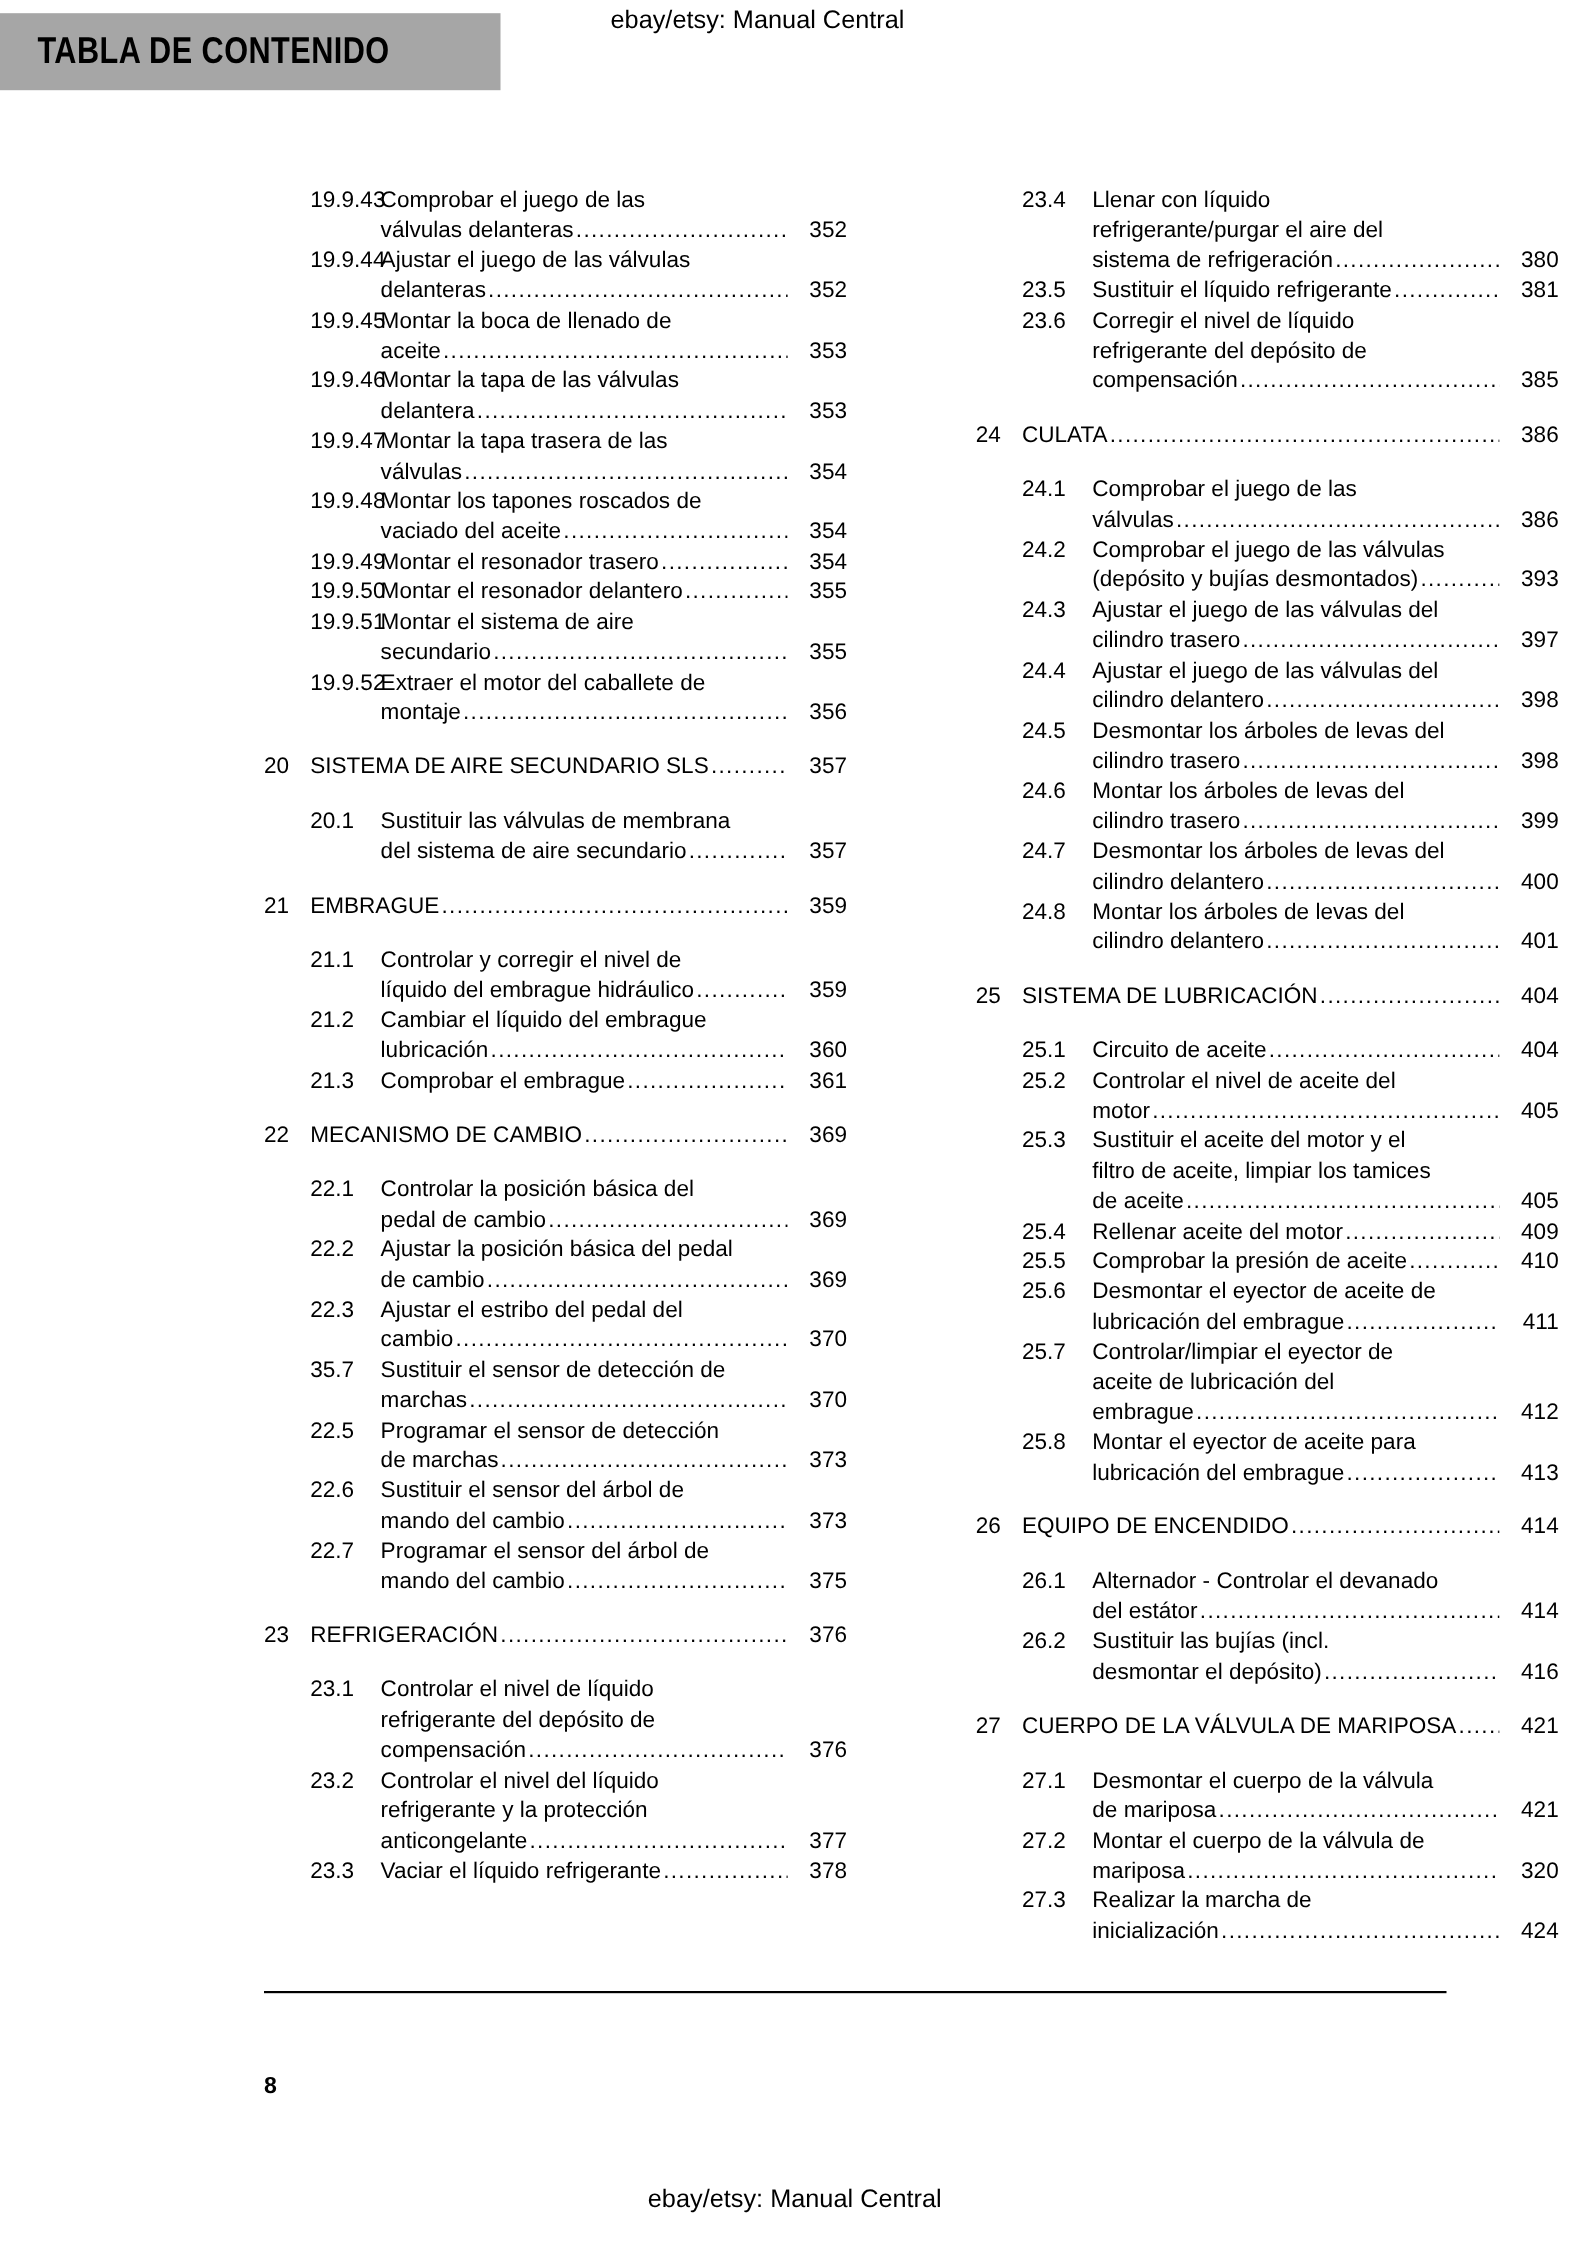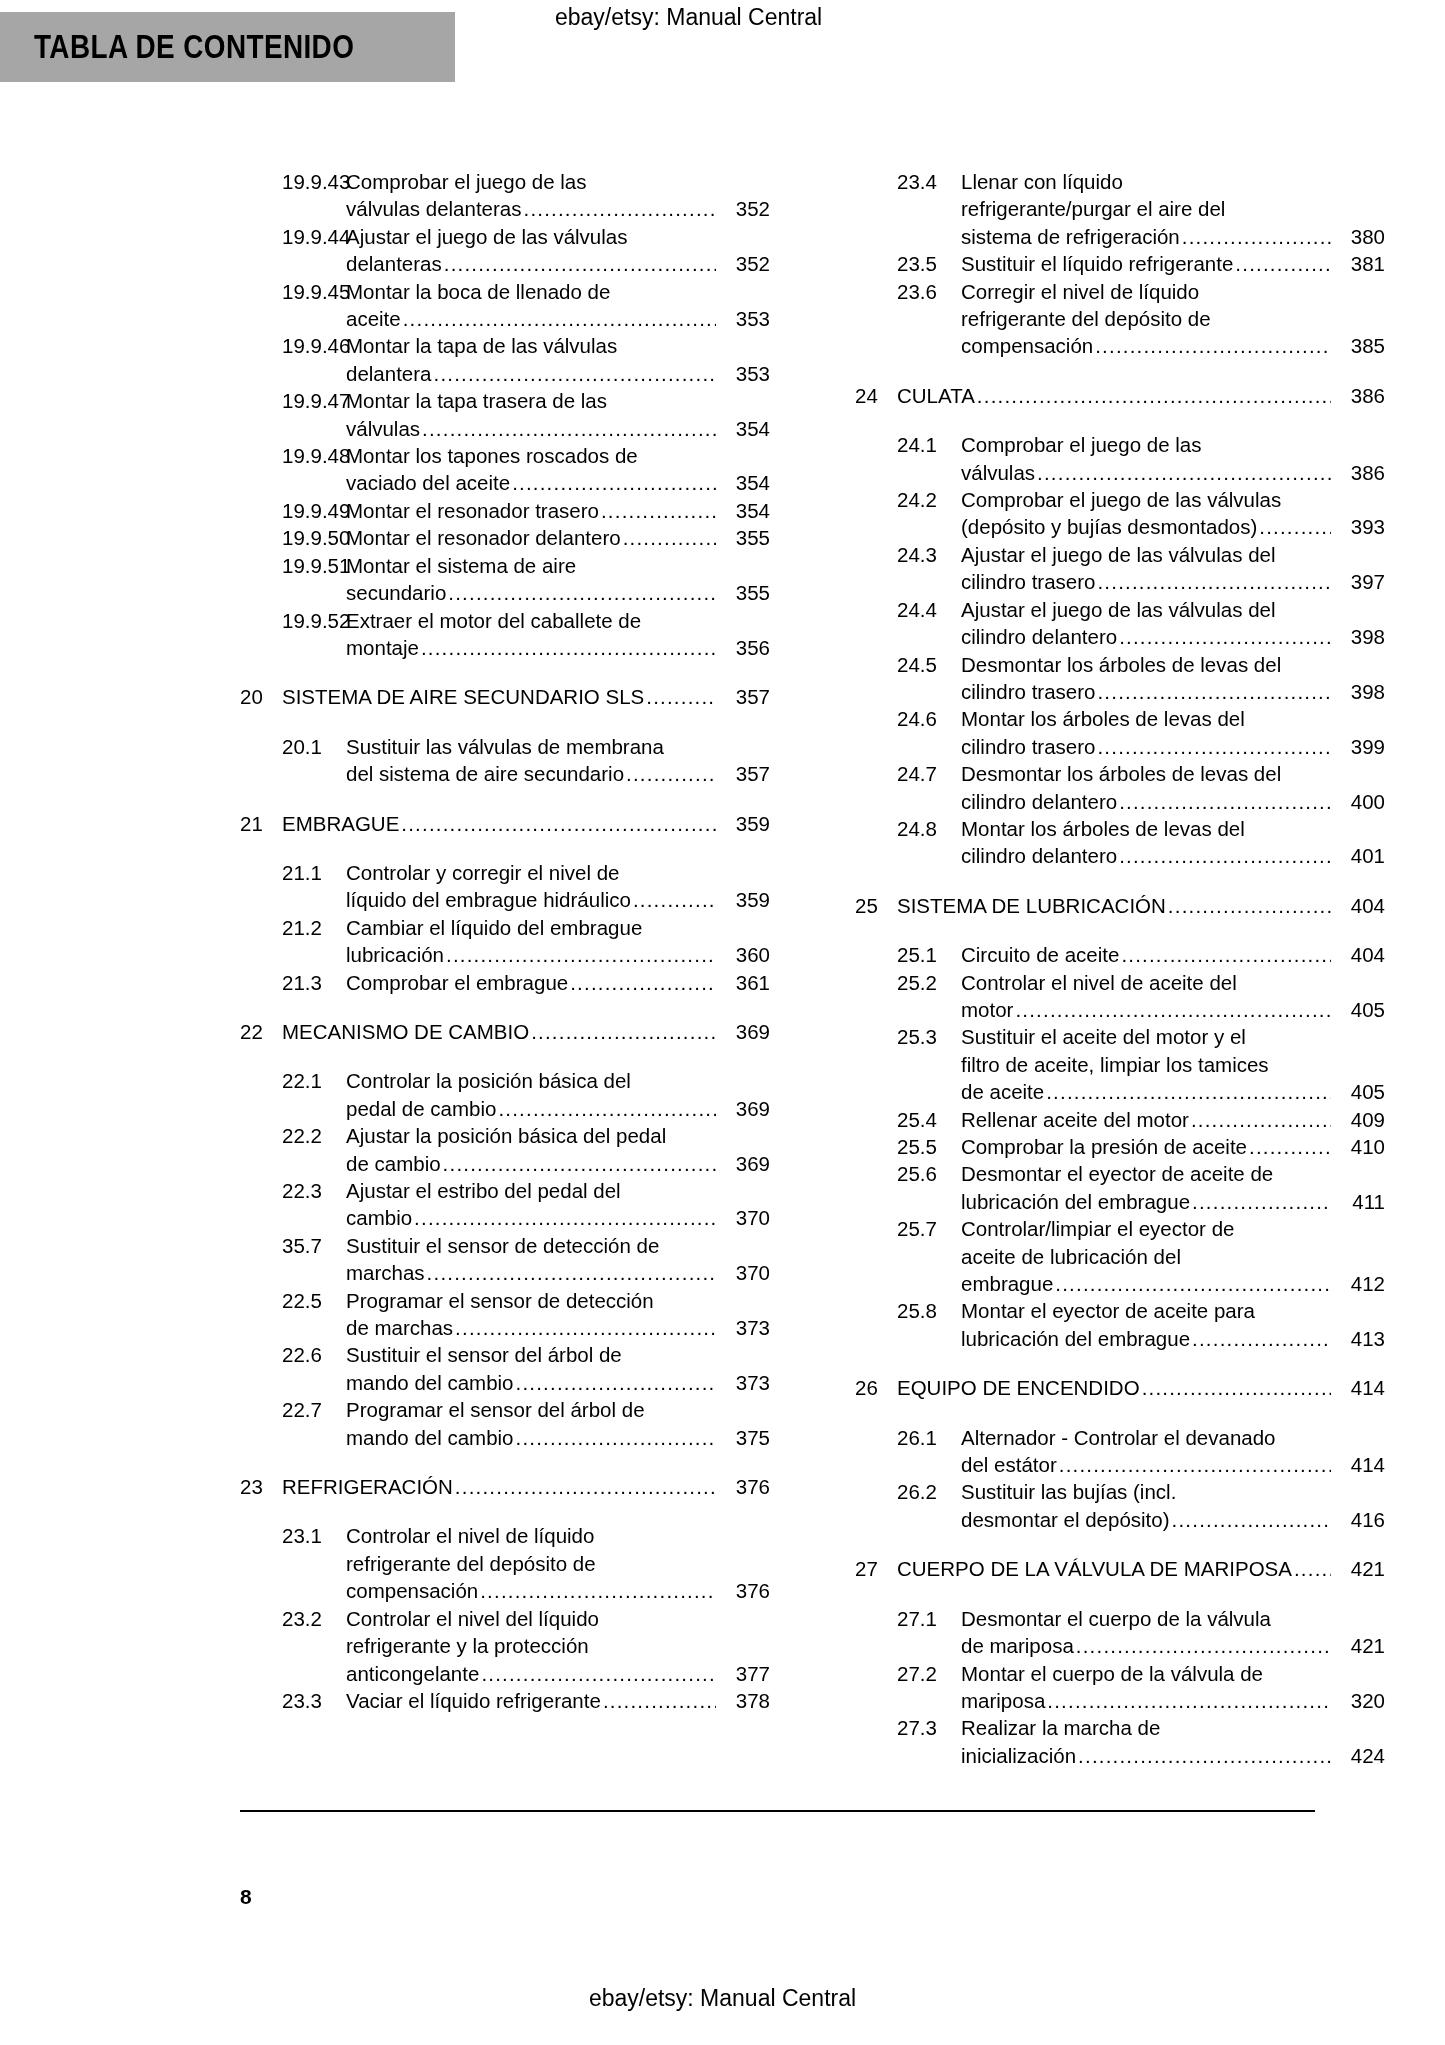--- a/index.html
+++ b/index.html
@@ -57,21 +57,21 @@
     left: 0;
     top: 168px;
     width: 1445px;
     display: flex;
   }
   .col {
     width: 530px;
     box-sizing: border-box;
   }
   #col-left  { margin-left: 240px; }
-  #col-right { margin-left: 85px; }
+  #col-right { margin-left: 117px; }
 
   
   .entry {
     display: flex;
     align-items: flex-start;
     font-size: 20.5px;
     line-height: 27.4px;
     margin: 0;
   }
   .entry.sub   { margin-top: 0px; }

